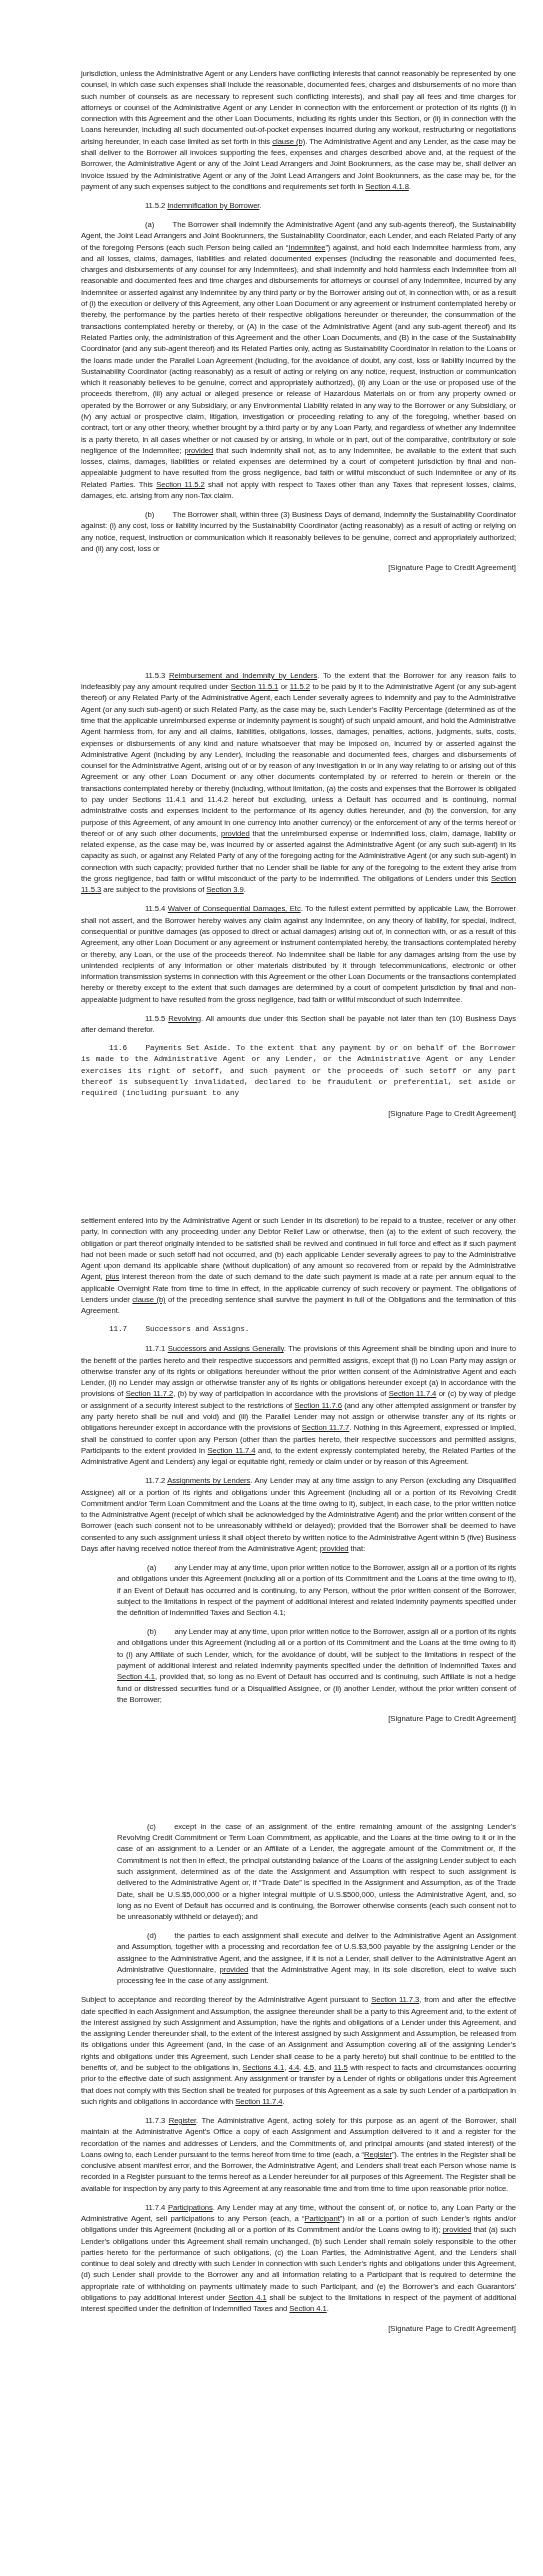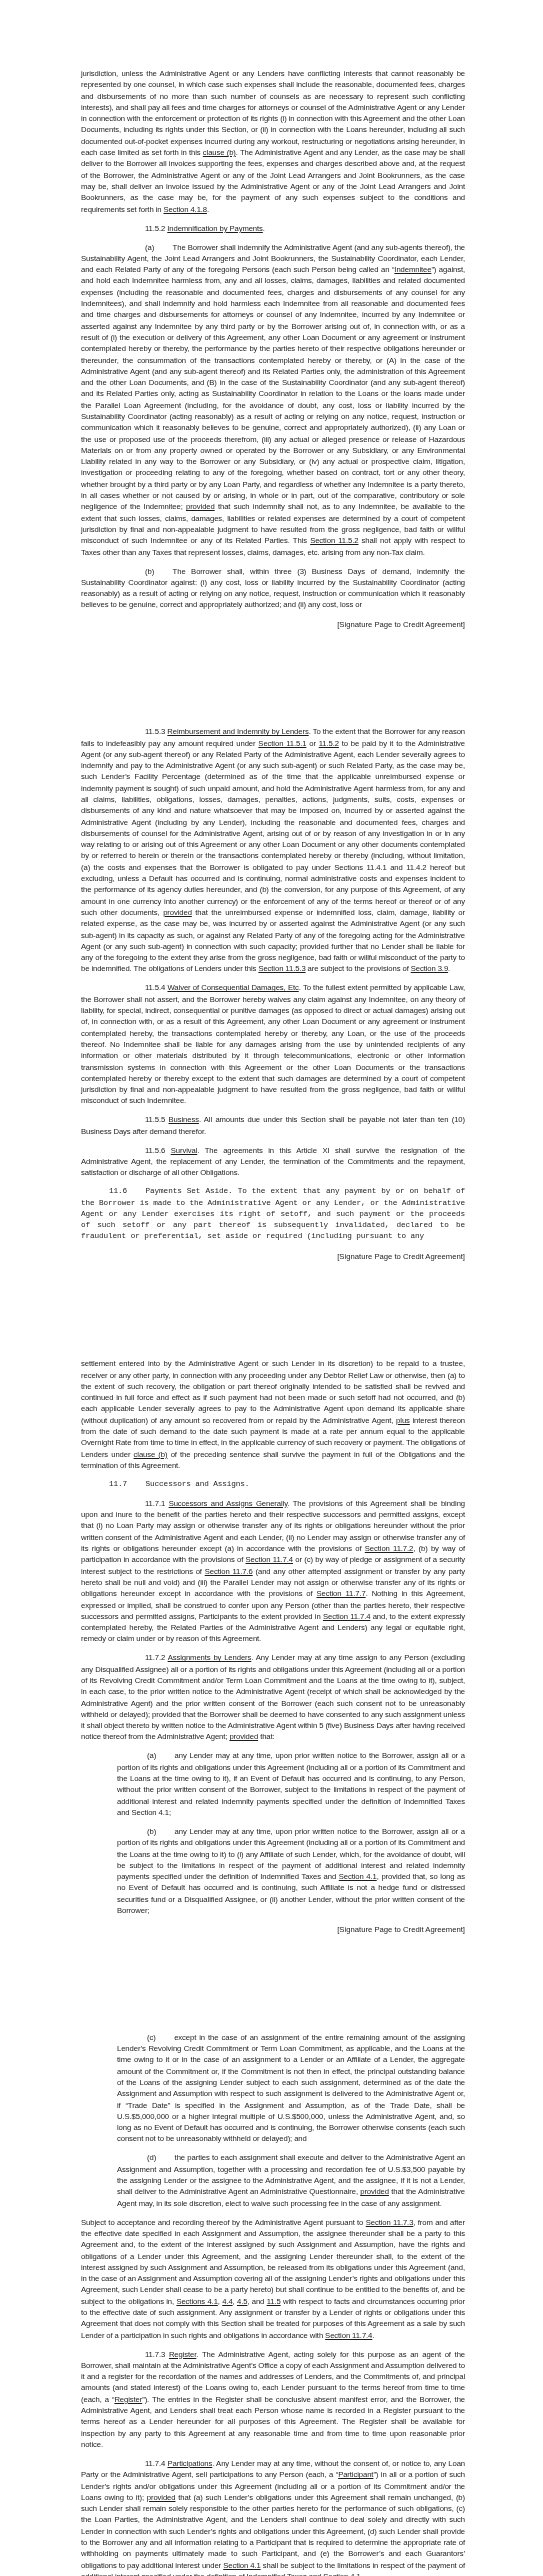--- a/index.html
+++ b/index.html
@@ -4,21 +4,21 @@
 <style>
   html, body { margin:0; padding:0; }
   body {
     width:544px;
     min-height:2813px;
     background:#ffffff;
     color:#1c1c1c;
     font-family:"Liberation Sans","DejaVu Sans",sans-serif;
   }
   .doc { width:544px; padding-bottom:25px; }
-  .page { padding-left:81px; padding-right:79px; }
+  .page { padding-left:81px; padding-right:28px; }
   .page-first { padding-top:68px; }
   .page-next  { padding-top:96px; }
   p.para {
     margin:0 0 7.7px 0;
     font-size:7.7px;
     line-height:11.3px;
     text-align:justify;
     letter-spacing:-0.1px;
   }
   p.flush   { text-indent:0; }
@@ -35,31 +35,30 @@
   u { text-decoration:underline; text-underline-offset:1px; }
   .tab { display:inline-block; width:18.5px; }
 </style>
 </head>
 <body>
 
 <div class="doc">
 
   <section class="page page-first">
     <p class="para flush">jurisdiction, unless the Administrative Agent or any Lenders have conflicting interests that cannot reasonably be represented by one counsel, in which case such expenses shall include the reasonable, documented fees, charges and disbursements of no more than such number of counsels as are necessary to represent such conflicting interests), and shall pay all fees and time charges for attorneys or counsel of the Administrative Agent or any Lender in connection with the enforcement or protection of its rights (i) in connection with this Agreement and the other Loan Documents, including its rights under this Section, or (ii) in connection with the Loans hereunder, including all such documented out-of-pocket expenses incurred during any workout, restructuring or negotiations arising hereunder, in each case limited as set forth in this <u>clause (b)</u>. The Administrative Agent and any Lender, as the case may be shall deliver to the Borrower all invoices supporting the fees, expenses and charges described above and, at the request of the Borrower, the Administrative Agent or any of the Joint Lead Arrangers and Joint Bookrunners, as the case may be, shall deliver an invoice issued by the Administrative Agent or any of the Joint Lead Arrangers and Joint Bookrunners, as the case may be, for the payment of any such expenses subject to the conditions and requirements set forth in <u>Section 4.1.8</u>.</p>
-    <p class="para ind-lg">11.5.2 <u>Indemnification by Payments</u>.</p>
+    <p class="para ind-lg">11.5.2 <u>Indemnification by Borrower</u>.</p>
     <p class="para ind-lg">(a)<span class="tab"></span>The Borrower shall indemnify the Administrative Agent (and any sub-agents thereof), the Sustainability Agent, the Joint Lead Arrangers and Joint Bookrunners, the Sustainability Coordinator, each Lender, and each Related Party of any of the foregoing Persons (each such Person being called an “<u>Indemnitee</u>”) against, and hold each Indemnitee harmless from, any and all losses, claims, damages, liabilities and related documented expenses (including the reasonable and documented fees, charges and disbursements of any counsel for any Indemnitees), and shall indemnify and hold harmless each Indemnitee from all reasonable and documented fees and time charges and disbursements for attorneys or counsel of any Indemnitee, incurred by any Indemnitee or asserted against any Indemnitee by any third party or by the Borrower arising out of, in connection with, or as a result of (i) the execution or delivery of this Agreement, any other Loan Document or any agreement or instrument contemplated hereby or thereby, the performance by the parties hereto of their respective obligations hereunder or thereunder, the consummation of the transactions contemplated hereby or thereby, or (A) in the case of the Administrative Agent (and any sub-agent thereof) and its Related Parties only, the administration of this Agreement and the other Loan Documents, and (B) in the case of the Sustainability Coordinator (and any sub-agent thereof) and its Related Parties only, acting as Sustainability Coordinator in relation to the Loans or the loans made under the Parallel Loan Agreement (including, for the avoidance of doubt, any cost, loss or liability incurred by the Sustainability Coordinator (acting reasonably) as a result of acting or relying on any notice, request, instruction or communication which it reasonably believes to be genuine, correct and appropriately authorized), (ii) any Loan or the use or proposed use of the proceeds therefrom, (iii) any actual or alleged presence or release of Hazardous Materials on or from any property owned or operated by the Borrower or any Subsidiary, or any Environmental Liability related in any way to the Borrower or any Subsidiary, or (iv) any actual or prospective claim, litigation, investigation or proceeding relating to any of the foregoing, whether based on contract, tort or any other theory, whether brought by a third party or by any Loan Party, and regardless of whether any Indemnitee is a party thereto, in all cases whether or not caused by or arising, in whole or in part, out of the comparative, contributory or sole negligence of the Indemnitee; <u>provided</u> that such indemnity shall not, as to any Indemnitee, be available to the extent that such losses, claims, damages, liabilities or related expenses are determined by a court of competent jurisdiction by final and non-appealable judgment to have resulted from the gross negligence, bad faith or willful misconduct of such Indemnitee or any of its Related Parties.  This <u>Section 11.5.2</u> shall not apply with respect to Taxes other than any Taxes that represent losses, claims, damages, etc. arising from any non-Tax claim.</p>
     <p class="para ind-lg">(b)<span class="tab"></span>The Borrower shall, within three (3) Business Days of demand, indemnify the Sustainability Coordinator against: (i) any cost, loss or liability incurred by the Sustainability Coordinator (acting reasonably) as a result of acting or relying on any notice, request, instruction or communication which it reasonably believes to be genuine, correct and appropriately authorized; and (ii) any cost, loss or</p>
     <p class="sig">[Signature Page to Credit Agreement]</p>
   </section>
 
   <section class="page page-next">
     <p class="para ind-lg">11.5.3 <u>Reimbursement and Indemnity by Lenders</u>.  To the extent that the Borrower for any reason fails to indefeasibly pay any amount required under <u>Section 11.5.1</u> or <u>11.5.2</u> to be paid by it to the Administrative Agent (or any sub-agent thereof) or any Related Party of the Administrative Agent, each Lender severally agrees to indemnify and pay to the Administrative Agent (or any such sub-agent) or such Related Party, as the case may be, such Lender’s Facility Percentage (determined as of the time that the applicable unreimbursed expense or indemnity payment is sought) of such unpaid amount, and hold the Administrative Agent harmless from, for any and all claims, liabilities, obligations, losses, damages, penalties, actions, judgments, suits, costs, expenses or disbursements of any kind and nature whatsoever that may be imposed on, incurred by or asserted against the Administrative Agent (including by any Lender), including the reasonable and documented fees, charges and disbursements of counsel for the Administrative Agent, arising out of or by reason of any investigation in or in any way relating to or arising out of this Agreement or any other Loan Document or any other documents contemplated by or referred to herein or therein or the transactions contemplated hereby or thereby (including, without limitation, (a) the costs and expenses that the Borrower is obligated to pay under Sections 11.4.1 and 11.4.2 hereof but excluding, unless a Default has occurred and is continuing, normal administrative costs and expenses incident to the performance of its agency duties hereunder, and (b) the conversion, for any purpose of this Agreement, of any amount in one currency into another currency) or the enforcement of any of the terms hereof or thereof or of any such other documents, <u>provided</u> that the unreimbursed expense or indemnified loss, claim, damage, liability or related expense, as the case may be, was incurred by or asserted against the Administrative Agent (or any such sub-agent) in its capacity as such, or against any Related Party of any of the foregoing acting for the Administrative Agent (or any such sub-agent) in connection with such capacity; provided further that no Lender shall be liable for any of the foregoing to the extent they arise from the gross negligence, bad faith or willful misconduct of the party to be indemnified.  The obligations of Lenders under this <u>Section 11.5.3</u> are subject to the provisions of <u>Section 3.9</u>.</p>
     <p class="para ind-lg">11.5.4 <u>Waiver of Consequential Damages, Etc</u>.  To the fullest extent permitted by applicable Law, the Borrower shall not assert, and the Borrower hereby waives any claim against any Indemnitee, on any theory of liability, for special, indirect, consequential or punitive damages (as opposed to direct or actual damages) arising out of, in connection with, or as a result of this Agreement, any other Loan Document or any agreement or instrument contemplated hereby, the transactions contemplated hereby or thereby, any Loan, or the use of the proceeds thereof.  No Indemnitee shall be liable for any damages arising from the use by unintended recipients of any information or other materials distributed by it through telecommunications, electronic or other information transmission systems in connection with this Agreement or the other Loan Documents or the transactions contemplated hereby or thereby except to the extent that such damages are determined by a court of competent jurisdiction by final and non-appealable judgment to have resulted from the gross negligence, bad faith or willful misconduct of such Indemnitee.</p>
-    <p class="para ind-lg">11.5.5 <u>Business</u>.  All amounts due under this Section shall be payable not later than ten (10) Business Days after demand therefor.</p>
-    <p class="para ind-lg">11.5.6 <u>Survival</u>.  The agreements in this Article XI shall survive the resignation of the Administrative Agent, the replacement of any Lender, the termination of the Commitments and the repayment, satisfaction or discharge of all other Obligations.</p>
+    <p class="para ind-lg">11.5.5 <u>Revolving</u>.  All amounts due under this Section shall be payable not later than ten (10) Business Days after demand therefor.</p>
     <p class="para ind-sm">11.6<span class="tab"></span>Payments Set Aside.  To the extent that any payment by or on behalf of the Borrower is made to the Administrative Agent or any Lender, or the Administrative Agent or any Lender exercises its right of setoff, and such payment or the proceeds of such setoff or any part thereof is subsequently invalidated, declared to be fraudulent or preferential, set aside or required (including pursuant to any</p>
     <p class="sig">[Signature Page to Credit Agreement]</p>
   </section>
 
   <section class="page page-next">
     <p class="para flush">settlement entered into by the Administrative Agent or such Lender in its discretion) to be repaid to a trustee, receiver or any other party, in connection with any proceeding under any Debtor Relief Law or otherwise, then (a) to the extent of such recovery, the obligation or part thereof originally intended to be satisfied shall be revived and continued in full force and effect as if such payment had not been made or such setoff had not occurred, and (b) each applicable Lender severally agrees to pay to the Administrative Agent upon demand its applicable share (without duplication) of any amount so recovered from or repaid by the Administrative Agent, <u>plus</u> interest thereon from the date of such demand to the date such payment is made at a rate per annum equal to the applicable Overnight Rate from time to time in effect, in the applicable currency of such recovery or payment.  The obligations of Lenders under <u>clause (b)</u> of the preceding sentence shall survive the payment in full of the Obligations and the termination of this Agreement.</p>
     <p class="para ind-sm">11.7<span class="tab"></span>Successors and Assigns.</p>
     <p class="para ind-lg">11.7.1 <u>Successors and Assigns Generally</u>.  The provisions of this Agreement shall be binding upon and inure to the benefit of the parties hereto and their respective successors and permitted assigns, except that (i) no Loan Party may assign or otherwise transfer any of its rights or obligations hereunder without the prior written consent of the Administrative Agent and each Lender, (ii) no Lender may assign or otherwise transfer any of its rights or obligations hereunder except (a) in accordance with the provisions of <u>Section 11.7.2</u>, (b) by way of participation in accordance with the provisions of <u>Section 11.7.4</u> or (c) by way of pledge or assignment of a security interest subject to the restrictions of <u>Section 11.7.6</u> (and any other attempted assignment or transfer by any party hereto shall be null and void) and (iii) the Parallel Lender may not assign or otherwise transfer any of its rights or obligations hereunder except in accordance with the provisions of <u>Section 11.7.7</u>.  Nothing in this Agreement, expressed or implied, shall be construed to confer upon any Person (other than the parties hereto, their respective successors and permitted assigns, Participants to the extent provided in <u>Section 11.7.4</u> and, to the extent expressly contemplated hereby, the Related Parties of the Administrative Agent and Lenders) any legal or equitable right, remedy or claim under or by reason of this Agreement.</p>
     <p class="para ind-lg">11.7.2 <u>Assignments by Lenders</u>. Any Lender may at any time assign to any Person (excluding any Disqualified Assignee) all or a portion of its rights and obligations under this Agreement (including all or a portion of its Revolving Credit Commitment and/or Term Loan Commitment and the Loans at the time owing to it), subject, in each case, to the prior written notice to the Administrative Agent (receipt of which shall be acknowledged by the Administrative Agent) and the prior written consent of the Borrower (each such consent not to be unreasonably withheld or delayed); provided that the Borrower shall be deemed to have consented to any such assignment unless it shall object thereto by written notice to the Administrative Agent within 5 (five) Business Days after having received notice thereof from the Administrative Agent; <u>provided</u> that:</p>
     <p class="para sub">(a)<span class="tab"></span>any Lender may at any time, upon prior written notice to the Borrower, assign all or a portion of its rights and obligations under this Agreement (including all or a portion of its Commitment and the Loans at the time owing to it), if an Event of Default has occurred and is continuing, to any Person, without the prior written consent of the Borrower, subject to the limitations in respect of the payment of additional interest and related indemnity payments specified under the definition of Indemnified Taxes and Section 4.1;</p>

